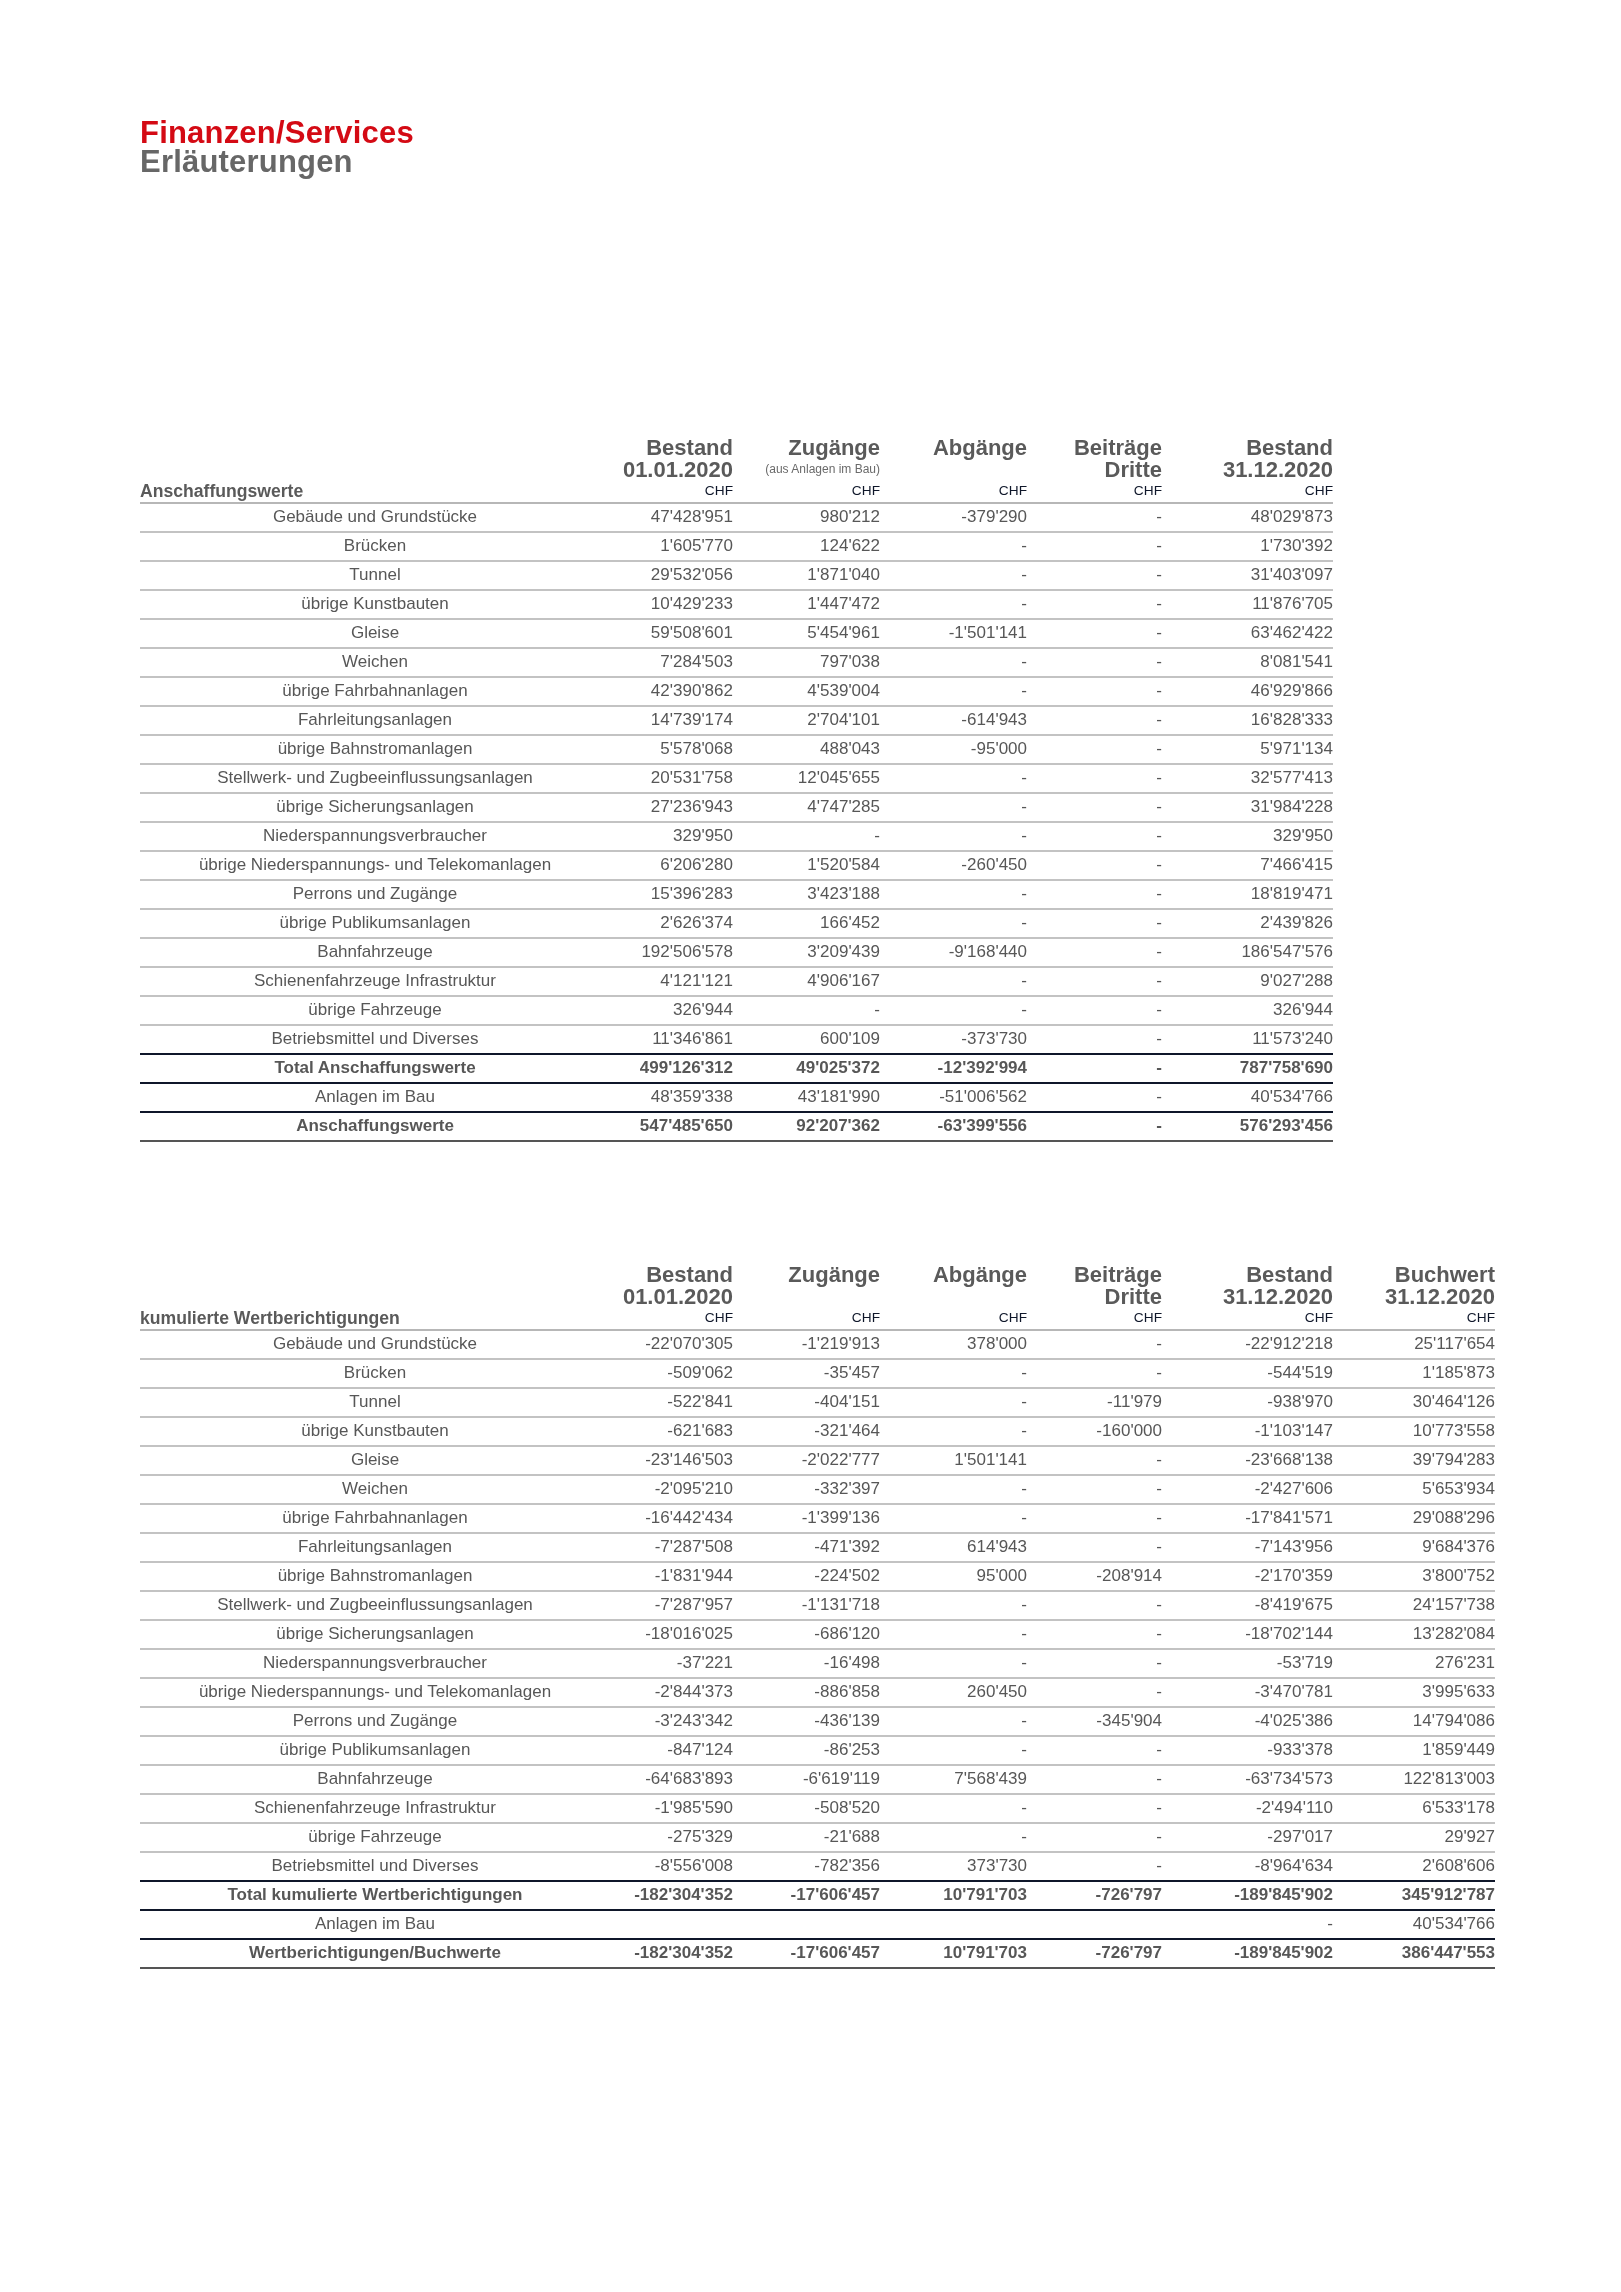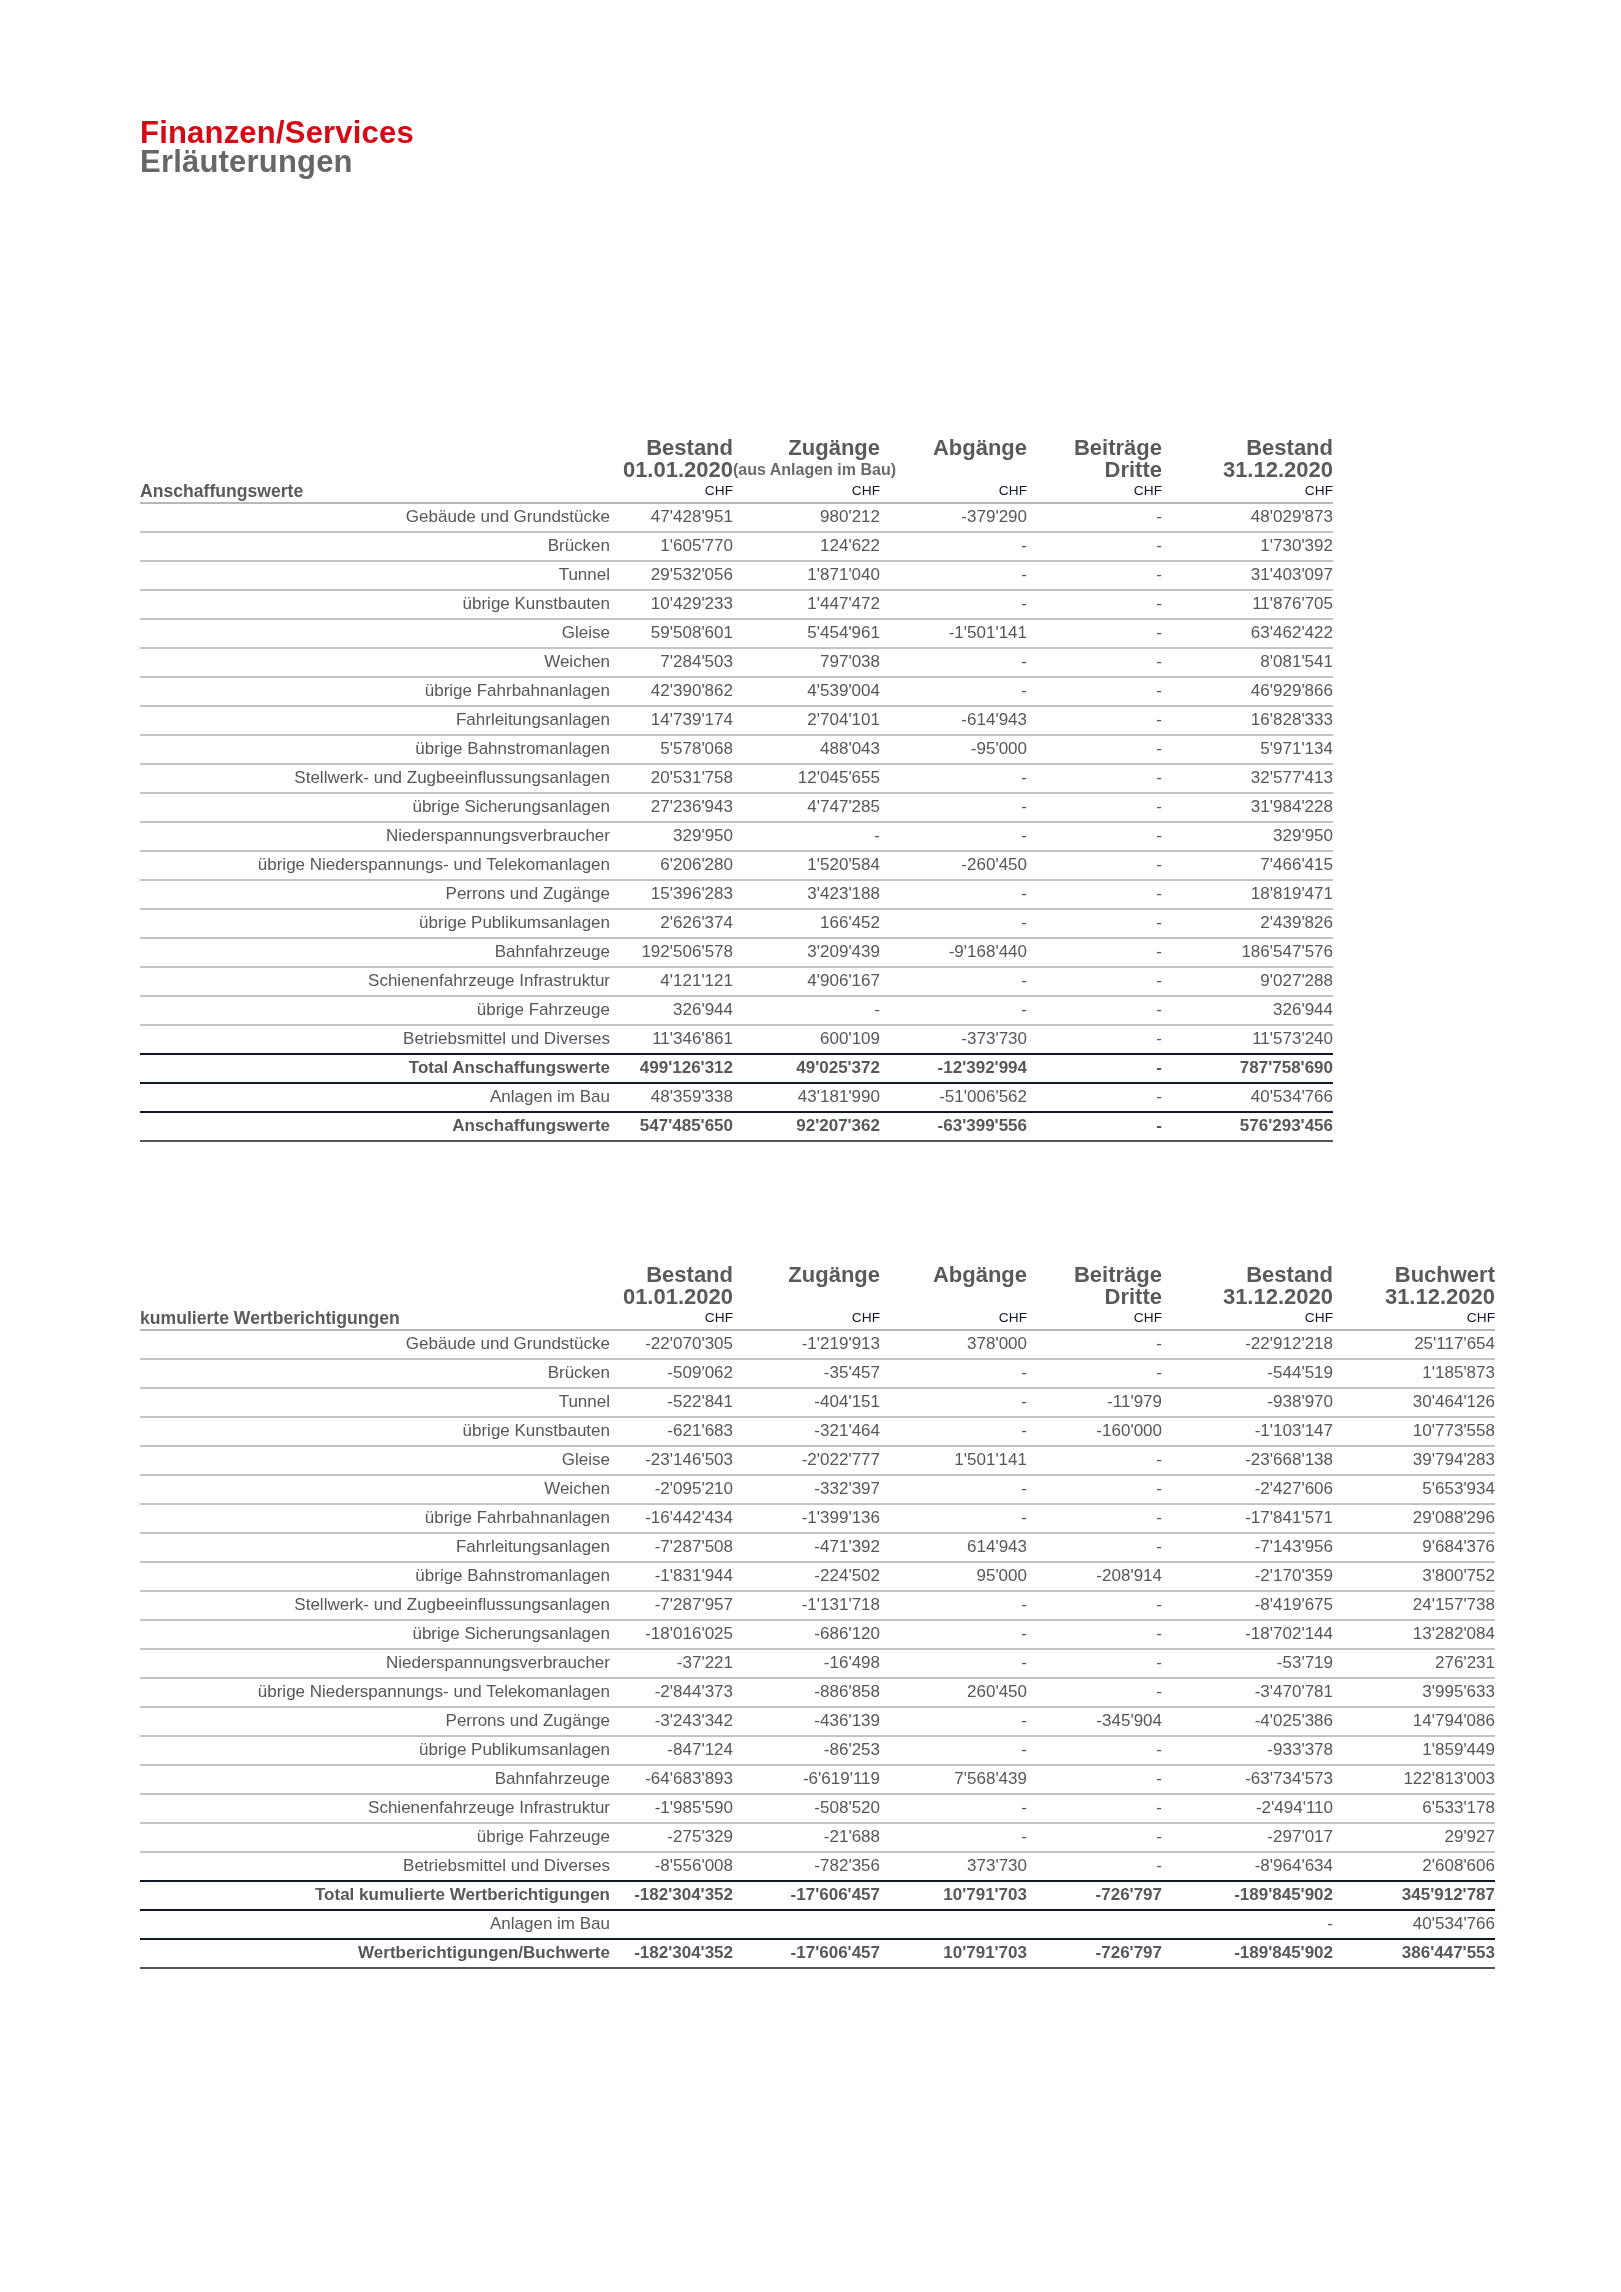--- a/index.html
+++ b/index.html
@@ -6,26 +6,26 @@
   body { width: 1621px; height: 2293px; position: relative; font-family: "Liberation Sans", "DejaVu Sans", sans-serif; color: #575757; }
   .title-red { position: absolute; left: 140px; top: 115px; font-size: 31px; font-weight: bold; color: #d40a14; letter-spacing: 0.2px; }
   .title-grey { position: absolute; left: 140px; top: 144px; font-size: 31px; font-weight: bold; color: #676767; letter-spacing: 0.2px; }
   table { position: absolute; left: 140px; border-collapse: collapse; table-layout: fixed; font-size: 17px; }
   #table1 { top: 437px; width: 1193px; }
   #table2 { top: 1264px; width: 1355px; }
   td, th { padding: 0; white-space: nowrap; }
   th { font-weight: bold; vertical-align: bottom; text-align: right; color: #5a5a5a; }
   th.label { text-align: left; font-size: 17.6px; }
   th .hl { display: block; line-height: 21.6px; font-size: 22px; }
-  th .sub { display: block; font-weight: bold; font-size: 16px; line-height: 21.6px; color: #6a6a6a; }
+  th .sub { display: block; font-weight: normal; font-size: 12px; line-height: 21.6px; color: #6a6a6a; }
   th .chf { display: block; font-weight: normal; font-size: 13.7px; line-height: 21.6px; color: #0f172a; text-align: right; }
   thead tr { border-bottom: 2px solid #b7b7b7; }
   tbody tr { height: 29px; border-bottom: 2px solid #c3c3c3; }
   tbody td { text-align: right; vertical-align: middle; }
-  tbody td.label { text-align: right; }
+  tbody td.label { text-align: center; }
   tbody tr.total { font-weight: bold; }
   tbody tr.total td { font-weight: bold; }
   tbody tr.dark { border-bottom: 2px solid #0f172a; }
   tbody tr.lastdark { border-bottom: 2.5px solid #555555; }
   td.label { font-weight: normal; }
   tr.total td.label { font-weight: bold; }
 </style>
 </head>
 <body>
 

